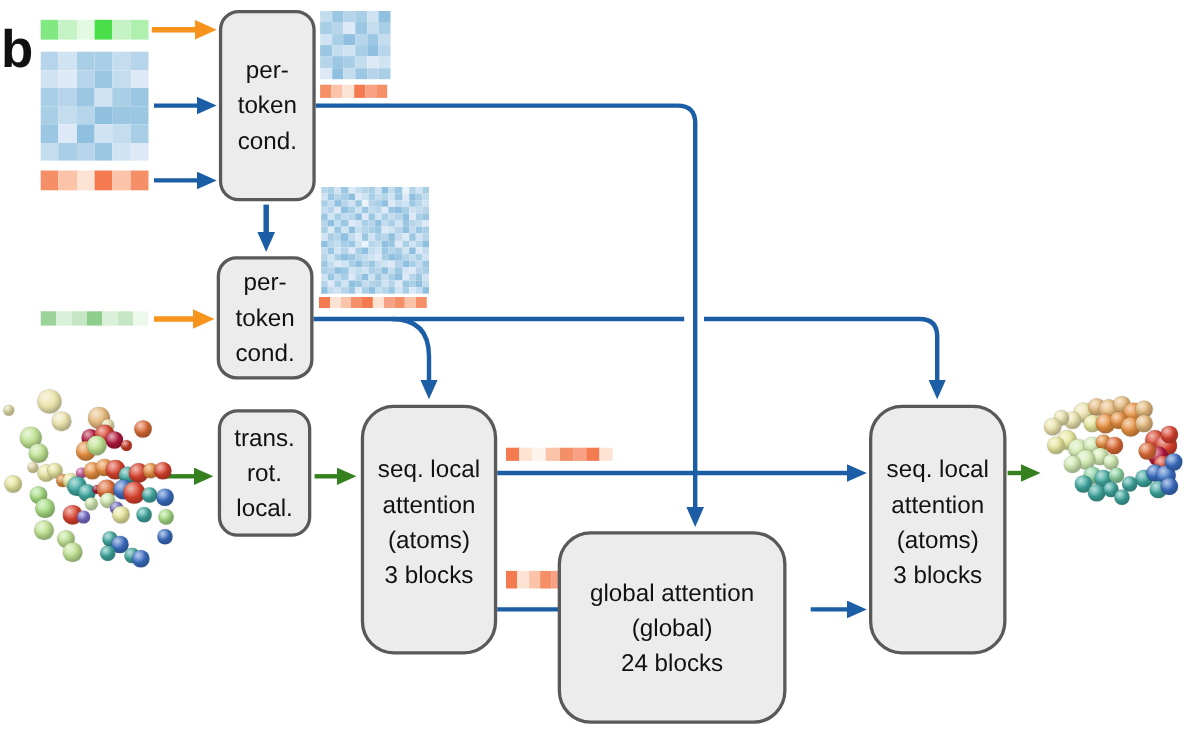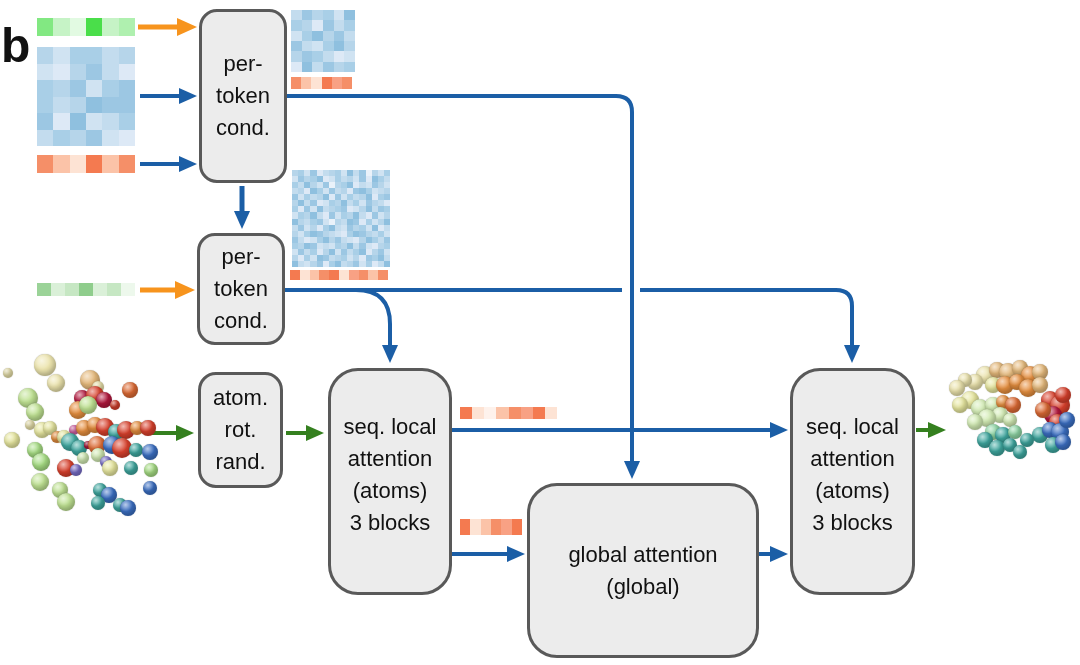--- a/index.html
+++ b/index.html
@@ -466,35 +466,36 @@
     <div>cond.</div>
   </div>
 
   <div class="box r18" style="left:197px;top:233px;width:88px;height:112px">
     <div>per-</div>
     <div>token</div>
     <div>cond.</div>
   </div>
 
   <div class="box r18" style="left:198px;top:372px;width:85px;height:116px">
-    <div>atom.</div>
+    <div>trans.</div>
     <div>rot.</div>
-    <div>rand.</div>
+    <div>local.</div>
   </div>
 
   <div class="box r30" style="left:328px;top:368px;width:124px;height:227px;padding-bottom:14px">
     <div>seq. local</div>
     <div>attention</div>
     <div>(atoms)</div>
     <div>3 blocks</div>
   </div>
 
-  <div class="box r30" style="left:527px;top:483px;width:232px;height:175px">
+  <div class="box r30" style="left:507px;top:483px;width:208px;height:175px">
     <div>global attention</div>
     <div>(global)</div>
+    <div>24 blocks</div>
   </div>
 
   <div class="box r30" style="left:790px;top:368px;width:125px;height:227px;padding-bottom:14px">
     <div>seq. local</div>
     <div>attention</div>
     <div>(atoms)</div>
     <div>3 blocks</div>
   </div>
 
   <div class="molecule" style="left:0px;top:345px;width:165px;height:175px">

